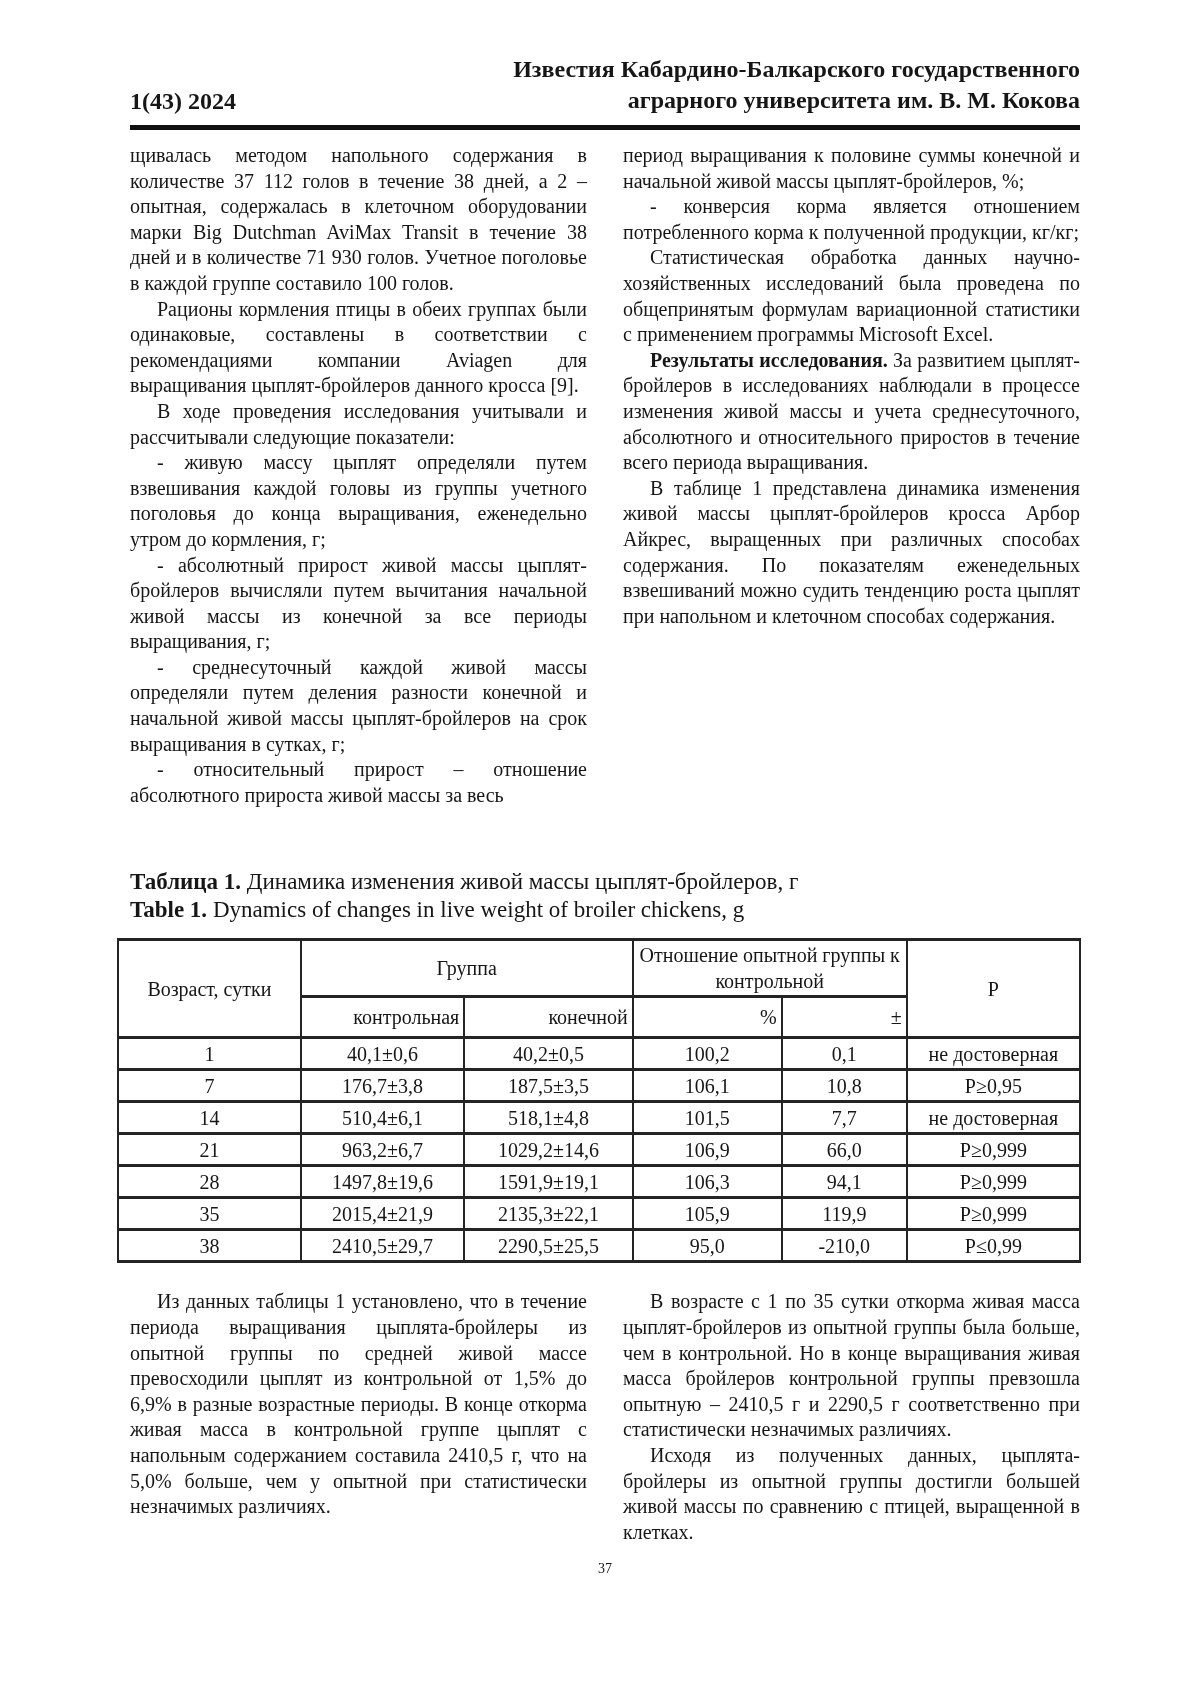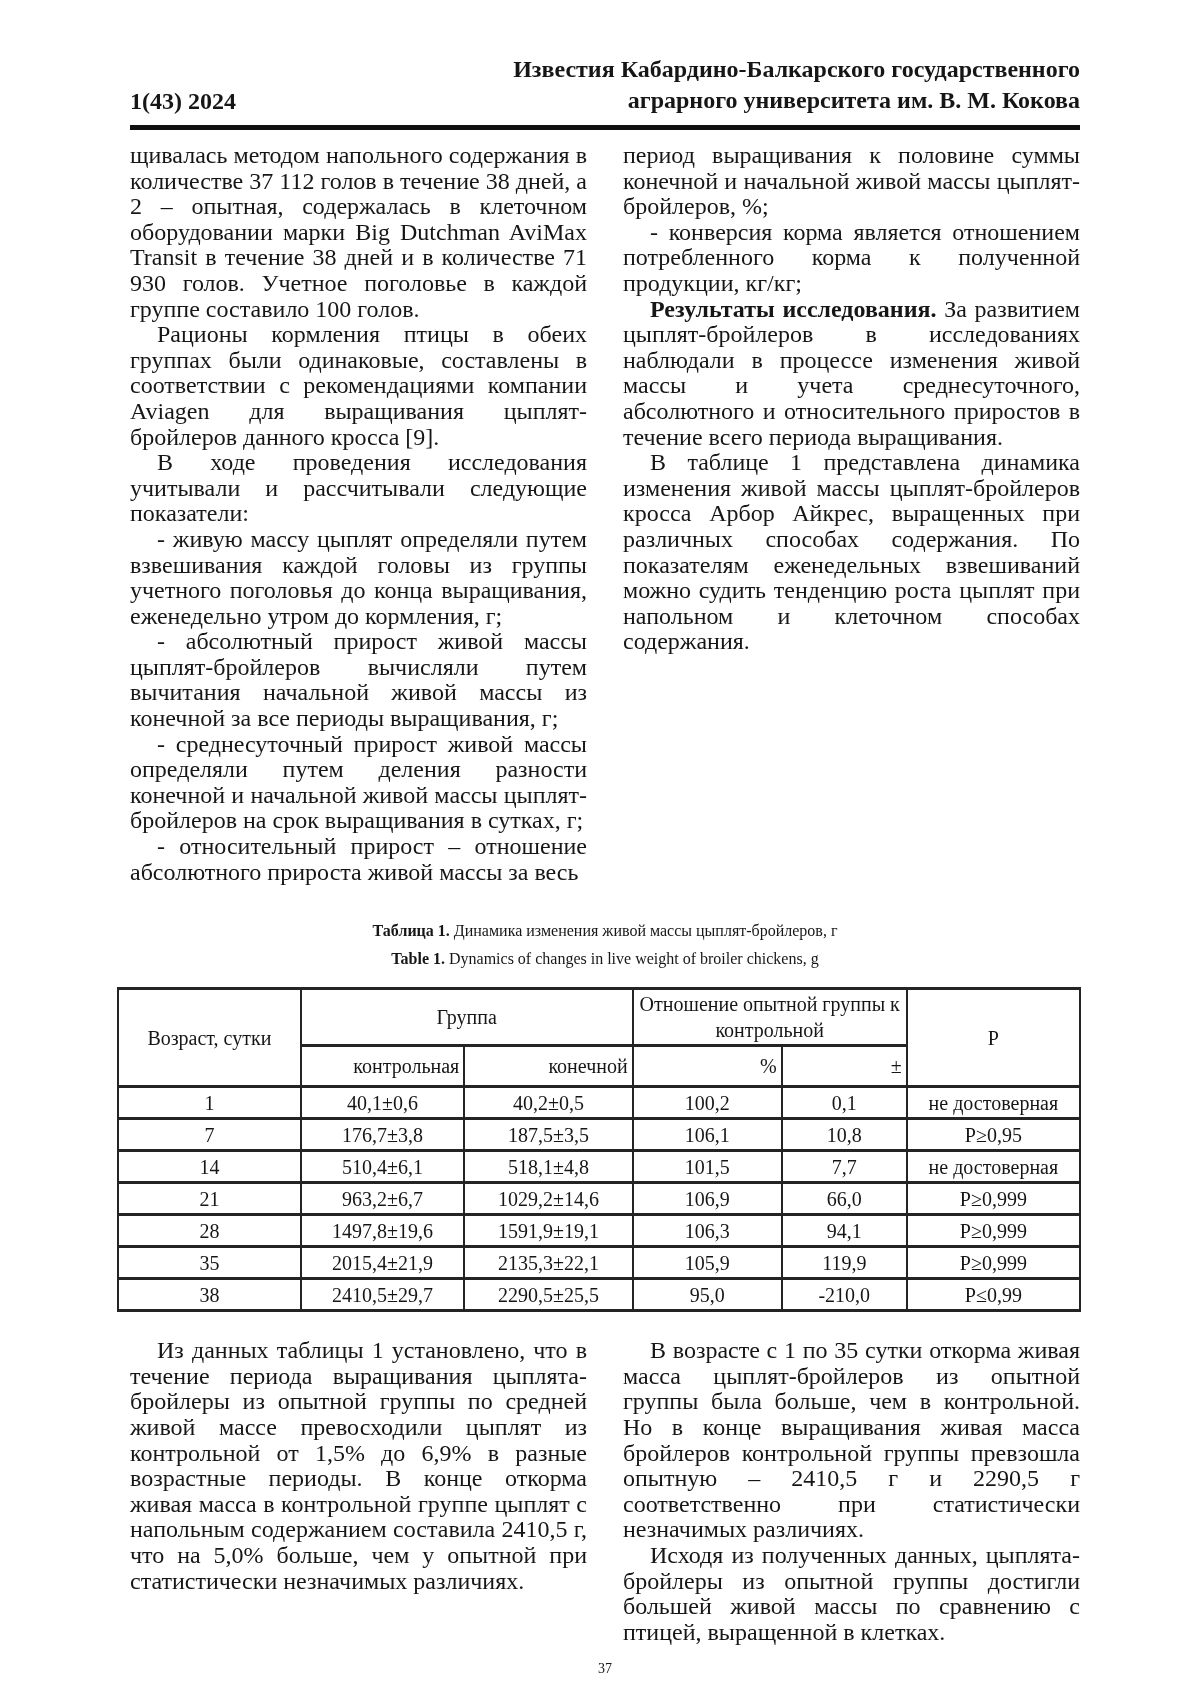--- a/index.html
+++ b/index.html
@@ -16,26 +16,26 @@
   .journal-header {
     display: flex; justify-content: space-between; align-items: flex-end;
     font-weight: bold; font-size: 24px;
   }
   .issue { padding-bottom: 1px; white-space: nowrap; }
   .journal-name { text-align: right; line-height: 31px; }
   .head-rule { height: 5px; background: #101010; margin-top: 9px; }
 
   
   .cols { display: flex; gap: 36px; margin-top: 13px; }
-  .col { width: 457px; font-size: 24px; line-height: 25.6px; text-align: justify; hyphens: auto; }
+  .col { width: 457px; font-size: 20px; line-height: 25.6px; text-align: justify; hyphens: auto; }
   .col p { margin: 0; text-indent: 27px; }
   .col p.noindent { text-indent: 0; }
 
   
-  .caption { margin-top: 32px; text-align: center; font-size: 16px; line-height: 28px; }
+  .caption { margin-top: 60px; text-align: left; font-size: 23px; line-height: 28px; }
 
   
   table.t1 {
     border-collapse: collapse; table-layout: fixed;
     width: 964px; margin-left: -13px; margin-top: 14px;
     font-size: 20px;
   }
   table.t1 th, table.t1 td {
     border: solid #242424; border-width: 3px 2px;
     text-align: center; vertical-align: middle;
@@ -63,26 +63,27 @@
   </div>
   <div class="head-rule"></div>
 
   <div class="cols">
     <div class="col">
       <p class="noindent">щивалась методом напольного содержания в количестве 37 112 голов в течение 38 дней, а 2 – опытная, содержалась в клеточном оборудовании марки Big Dutchman AviMax Transit в течение 38 дней и в количестве 71 930 голов. Учетное поголовье в каждой группе составило 100 голов.</p>
       <p>Рационы кормления птицы в обеих группах были одинаковые, составлены в соответствии с рекомендациями компании Aviagen для выращивания цыплят-бройлеров данного кросса [9].</p>
       <p>В ходе проведения исследования учитывали и рассчитывали следующие показатели:</p>
       <p>- живую массу цыплят определяли путем взвешивания каждой головы из группы учетного поголовья до конца выращивания, еженедельно утром до кормления, г;</p>
       <p>- абсолютный прирост живой массы цыплят-бройлеров вычисляли путем вычитания начальной живой массы из конечной за все периоды выращивания, г;</p>
-      <p>- среднесуточный прирост живой массы определяли путем деления разности конечной и начальной живой массы цыплят-бройлеров на срок выращивания в сутках, г;</p>
+      <p>- среднесуточный каждой живой массы определяли путем деления разности конечной и начальной живой массы цыплят-бройлеров на срок выращивания в сутках, г;</p>
       <p>- относительный прирост – отношение абсолютного прироста живой массы за весь</p>
     </div>
     <div class="col">
       <p class="noindent">период выращивания к половине суммы конечной и начальной живой массы цыплят-бройлеров, %;</p>
       <p>- конверсия корма является отношением потребленного корма к полученной продукции, кг/кг;</p>
+      <p>Статистическая обработка данных научно-хозяйственных исследований была проведена по общепринятым формулам вариационной статистики с применением программы Microsoft Excel.</p>
       <p><b>Результаты исследования.</b> <span>За развитием цыплят-бройлеров в исследованиях наблюдали в процессе изменения живой массы и учета среднесуточного, абсолютного и относительного приростов в течение всего периода выращивания.</span></p>
       <p>В таблице 1 представлена динамика изменения живой массы цыплят-бройлеров кросса Арбор Айкрес, выращенных при различных способах содержания. По показателям еженедельных взвешиваний можно судить тенденцию роста цыплят при напольном и клеточном способах содержания.</p>
     </div>
   </div>
 
   <div class="caption">
     <div><b>Таблица 1.</b><span> Динамика изменения живой массы цыплят-бройлеров, г</span></div>
     <div><b>Table 1.</b><span> Dynamics of changes in live weight of broiler chickens, g</span></div>
   </div>
 

